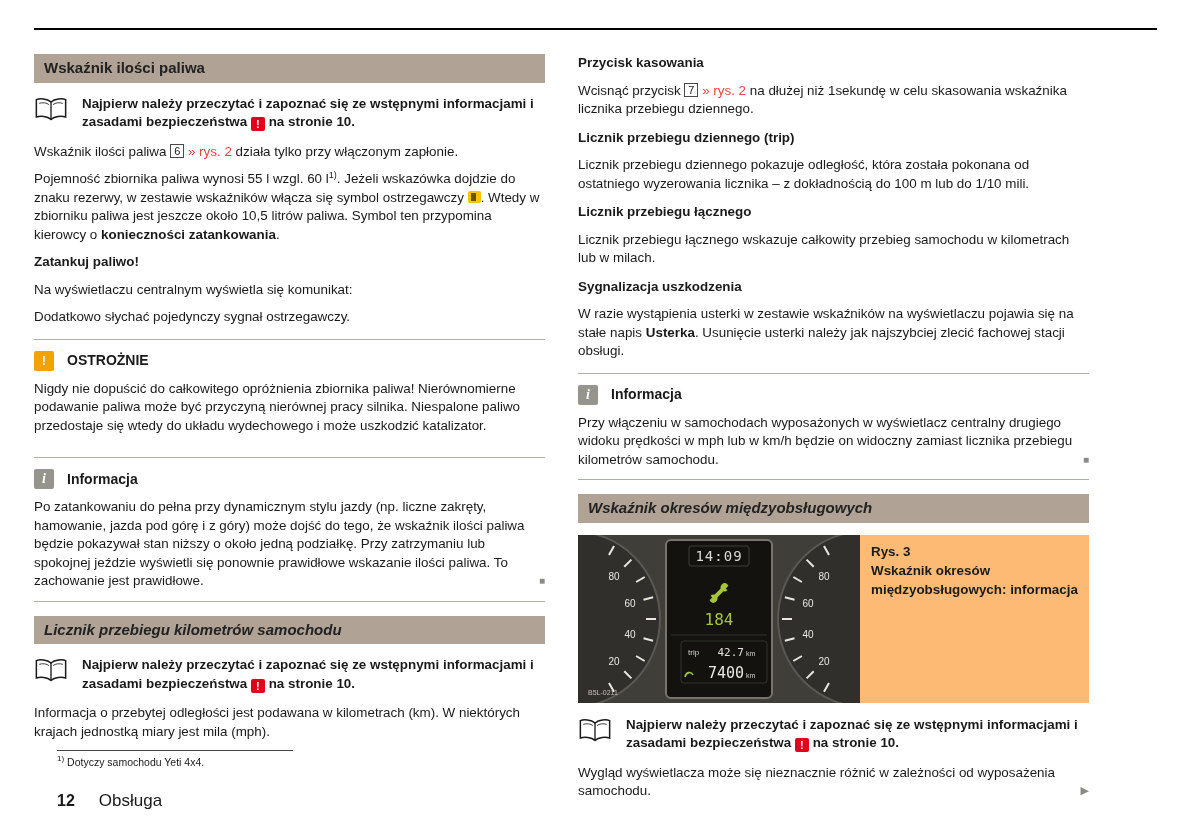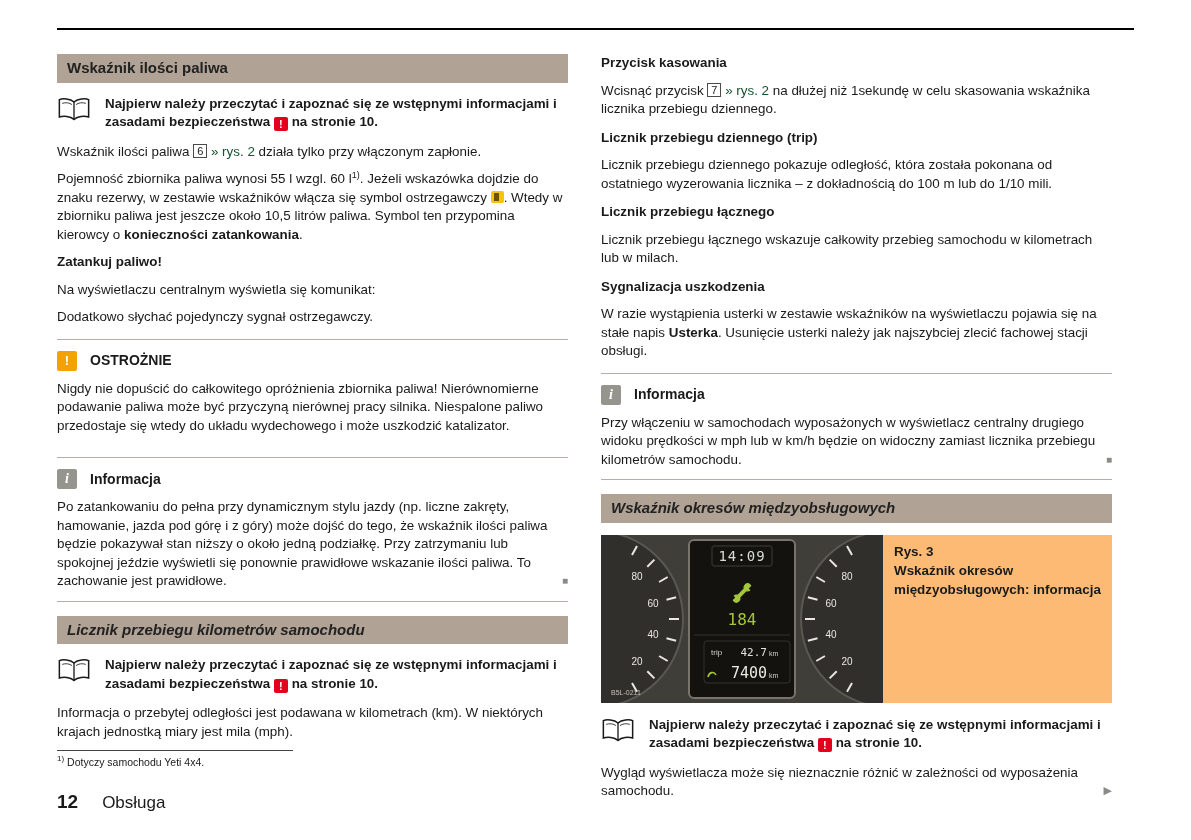--- a/index.html
+++ b/index.html
@@ -1,30 +1,30 @@
 <!DOCTYPE html>
 <html><head>
 <meta charset="utf-8">
 <style>
   * { box-sizing: border-box; }
   html,body { margin:0; padding:0; background:#ffffff; }
   body { font-family:"Liberation Sans", sans-serif; }
-  .page { position:relative; width:1191px; height:840px; overflow:hidden; background:#fff; padding:28px 57px 0; color:#1a1a1a; }
+  .page { position:relative; width:1191px; height:840px; overflow:hidden; background:#fff; padding:28px 34px 0; color:#1a1a1a; }
   .top-rule { border-top:2px solid #000; height:0; margin-bottom:24px; }
   .columns { display:flex; gap:33px; }
   .col { flex:0 0 511px; width:511px; font-size:13.4px; line-height:1.38; }
   .col p { margin:0 0 9px; }
   .section-header { background:#b0a294; padding:4px 10px; font-weight:bold; font-size:15px; color:#222; margin:0 0 12px; }
   .mt { margin-top:14px;font-style:italic; }
   .safety-note { display:flex; gap:14px; align-items:flex-start; margin:0 0 11px; }
   .book-icon { flex:0 0 34px; padding-top:2px; }
   .safety-note p { font-weight:bold; margin:0; }
   .warn-ref { display:inline-block; width:14px; height:14px; border-radius:2px; background:#e2001a; color:#fff; font-size:11px; font-weight:bold; line-height:14px; text-align:center; vertical-align:-2px; }
   .refbox { display:inline-block; min-width:14px; height:14px; padding:0 2px; border:1px solid #4a4a4a; font-size:11px; line-height:13px; text-align:center; vertical-align:1px; }
-  .green-link { color:#14532d; cursor:pointer; }
+  .green-link { color:#ef4444; cursor:pointer; }
   .fuel-icon { display:inline-block; position:relative; width:13px; height:12px; background:#f6c500; border-radius:2px; vertical-align:-1px; }
   .fuel-icon::before { content:""; position:absolute; left:3px; top:2px; width:5px; height:8px; background:#6b5300; }
   .note-block { border-top:1px solid #b3afa6; padding:9px 0 1px; margin:12px 0 0; }
   .note-block.nb-bottom { border-bottom:1px solid #b3afa6; margin-bottom:14px; }
   .note-head { display:flex; align-items:center; gap:13px; margin:2px 0 9px; }
   .note-icon { width:20px; height:20px; border-radius:2px; color:#fff; text-align:center; line-height:20px; font-weight:bold; font-size:13px; flex:0 0 20px; }
   .note-icon.caution { background:#f3a203; }
   .note-icon.info { background:#96958d; font-family:"Liberation Serif", serif; font-style:italic; font-size:14px; }
   .note-title { font-weight:bold; font-size:14px; }
   .runin { font-weight:bold; margin:0 0 1px; }
@@ -32,21 +32,21 @@
   sup.fn { font-size:9px; vertical-align:super; line-height:0; }
   .end-marker { float:right; color:#8b8b85; font-size:10px; line-height:17px; }
   .next-marker { float:right; color:#8b8b85; font-size:11px; line-height:17px; }
   .figure { display:flex; margin:0 0 13px; }
   .figure-image { flex:0 0 282px; width:282px; height:168px; background:#403e39; }
   .figure-caption { flex:1; background:#fdba74; padding:8px 11px; font-weight:bold; font-size:13.4px; }
   .fig-label { margin-bottom:1px; }
   .footnote { position:absolute; left:57px; top:750px; width:236px; border-top:1px solid #444; padding-top:3px; font-size:10.5px; }
   .footnote sup { font-size:8px; }
   .footer { position:absolute; left:57px; top:791px; display:flex; align-items:baseline; gap:24px; }
-  .pagenum { font-weight:bold; font-size:19px; }
+  .pagenum { font-weight:bold; font-size:16px; }
   .chapter { font-size:17px; }
 </style>
 </head>
 <body>
 
 <div class="page">
   <div class="top-rule"></div>
 
   <div class="columns">
 

